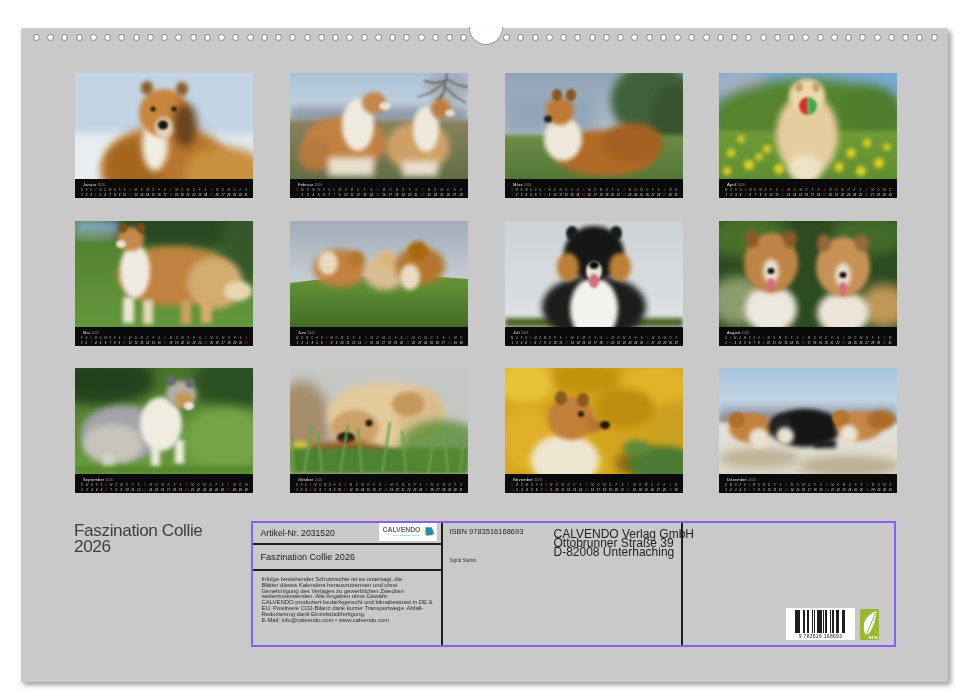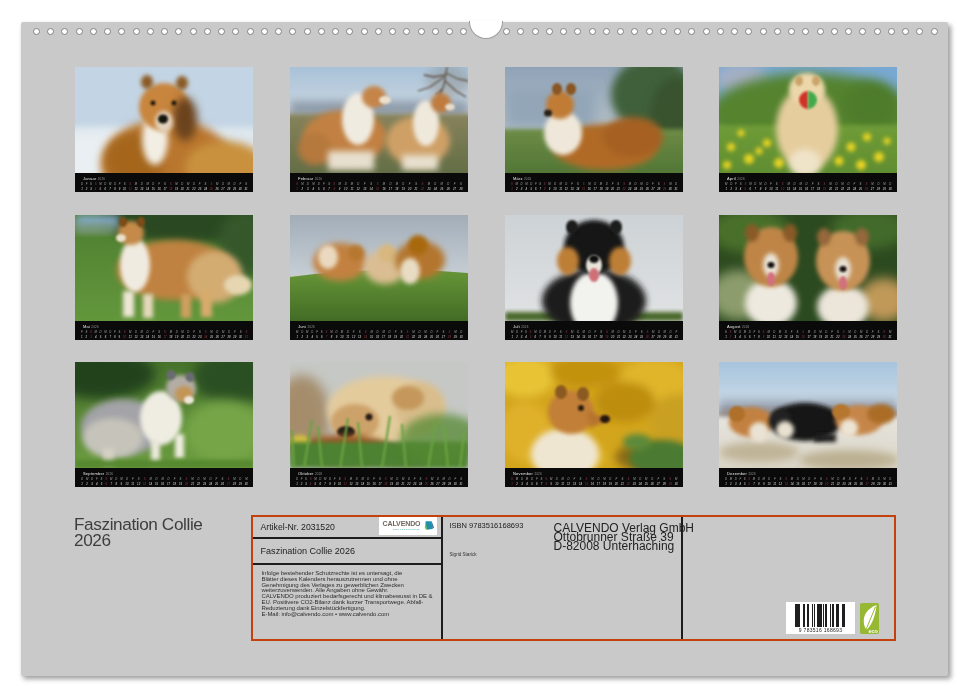--- a/index.html
+++ b/index.html
@@ -1,30 +1,30 @@
 <!DOCTYPE html>
 <html><head><meta charset="utf-8"><style>
 *{margin:0;padding:0;box-sizing:border-box}
 html,body{width:971px;height:700px;background:#fff;font-family:"Liberation Sans",sans-serif;overflow:hidden}
-#page{position:absolute;left:21px;top:22px;width:927px;height:654px;background:#c9c9ca;border-radius:2px;box-shadow:2.5px 3px 5px rgba(0,0,0,.38)}
+#page{position:absolute;left:21px;top:28px;width:927px;height:654px;background:#c9c9ca;border-radius:2px;box-shadow:2.5px 3px 5px rgba(0,0,0,.38)}
 .hole{position:absolute;top:5.5px;width:7px;height:7px;border-radius:50%;background:#fff;border:1px solid #828287}
 #notch{position:absolute;left:448px;top:-1px;width:34px;height:18px;background:#fff;border:1px solid #9a9a9a;border-top:none;border-radius:0 0 18px 18px}
 .cal{position:absolute;width:178px;height:125px}
 .photo{position:absolute;left:0;top:0;width:178px;height:106px;overflow:hidden}
 .photo svg{display:block}
 .strip{position:absolute;left:0;top:106px;width:178px;height:19px;background:#0a0a0a;overflow:hidden}
 .mon{position:absolute;left:8px;top:2.5px;font-size:4px;color:#e8e8e8;letter-spacing:.2px;white-space:nowrap}
 .mon span{font-size:3px;color:#999}
 .days{position:absolute;left:6px;top:9.2px;width:167px;display:flex;justify-content:space-between}
 .c{display:flex;flex-direction:column;align-items:center;font-size:2.8px;line-height:4.6px;color:#ddd}
 .c b{font-weight:normal;color:#a6a6a6}
 .c.r{color:#963840}
 .c.r b{color:#963840}
 #title{position:absolute;left:53px;top:493.5px;font-size:17.2px;line-height:16.8px;color:#3e3e3e;letter-spacing:-.4px}
-#tbl{position:absolute;left:229.5px;top:492.5px;width:645px;height:126px;border:2px solid #c2410c}
+#tbl{position:absolute;left:229.5px;top:492.5px;width:645px;height:126px;border:2px solid #8b5cf6}
 .v1{position:absolute;left:188.5px;top:0;width:2px;height:100%;background:#1c1c1c}
 .v2{position:absolute;left:428.5px;top:0;width:2px;height:100%;background:#1c1c1c}
 .h1{position:absolute;left:0;top:20px;width:190px;height:2px;background:#1c1c1c}
 .h2{position:absolute;left:0;top:46.5px;width:190px;height:2px;background:#1c1c1c}
 #artikel{position:absolute;left:8px;top:5.5px;font-size:8.7px;color:#222}
 #logo{position:absolute;left:126.5px;top:0.5px;width:57.5px;height:17.5px;background:#fff}
 #logotxt{position:absolute;left:3.5px;top:3px;font-size:7px;font-weight:bold;color:#6e655e;letter-spacing:-.1px}
 #logosub{position:absolute;left:14px;top:10.5px;font-size:2.5px;color:#27a2aa;letter-spacing:.2px}
 #fctitle{position:absolute;left:8px;top:29.5px;font-size:9.1px;color:#222}
 #legal{position:absolute;left:9px;top:54.5px;font-size:6px;line-height:5.8px;color:#2e2e2e;letter-spacing:-.05px}

